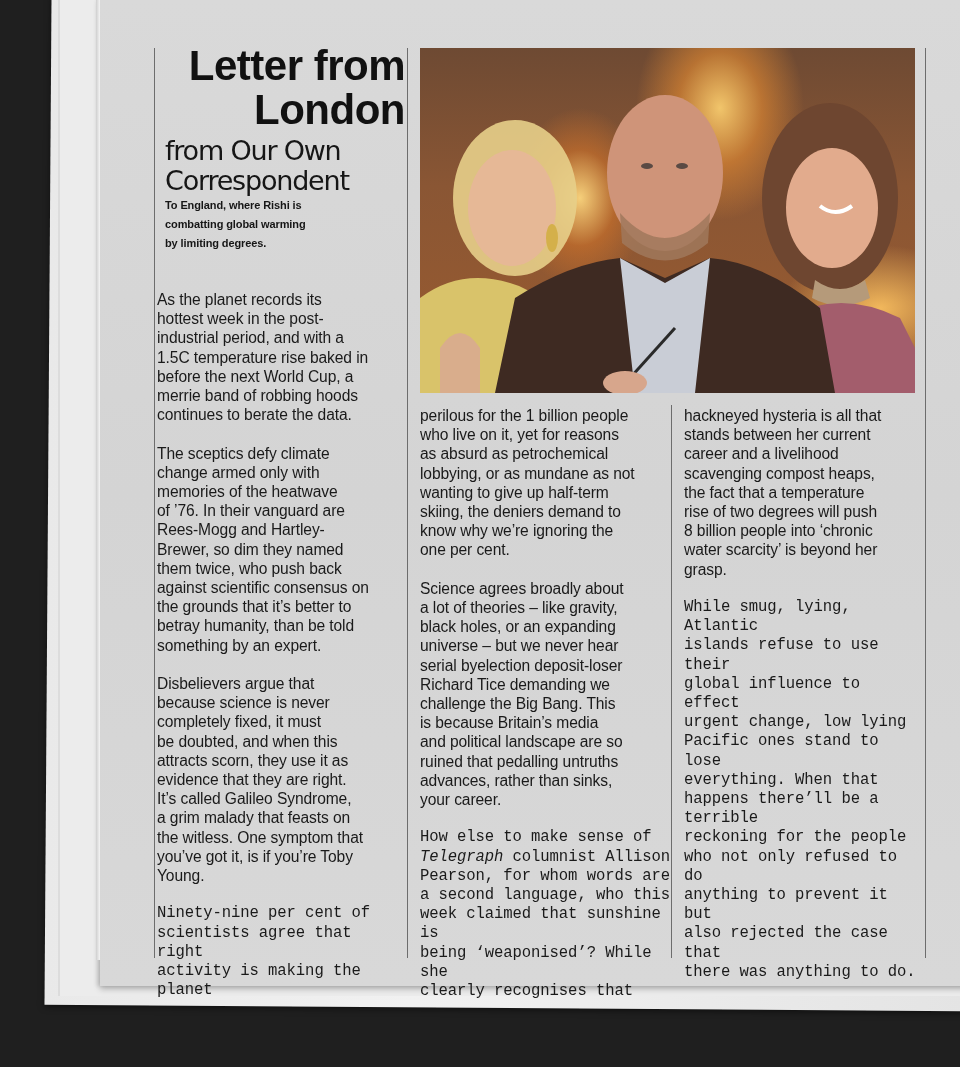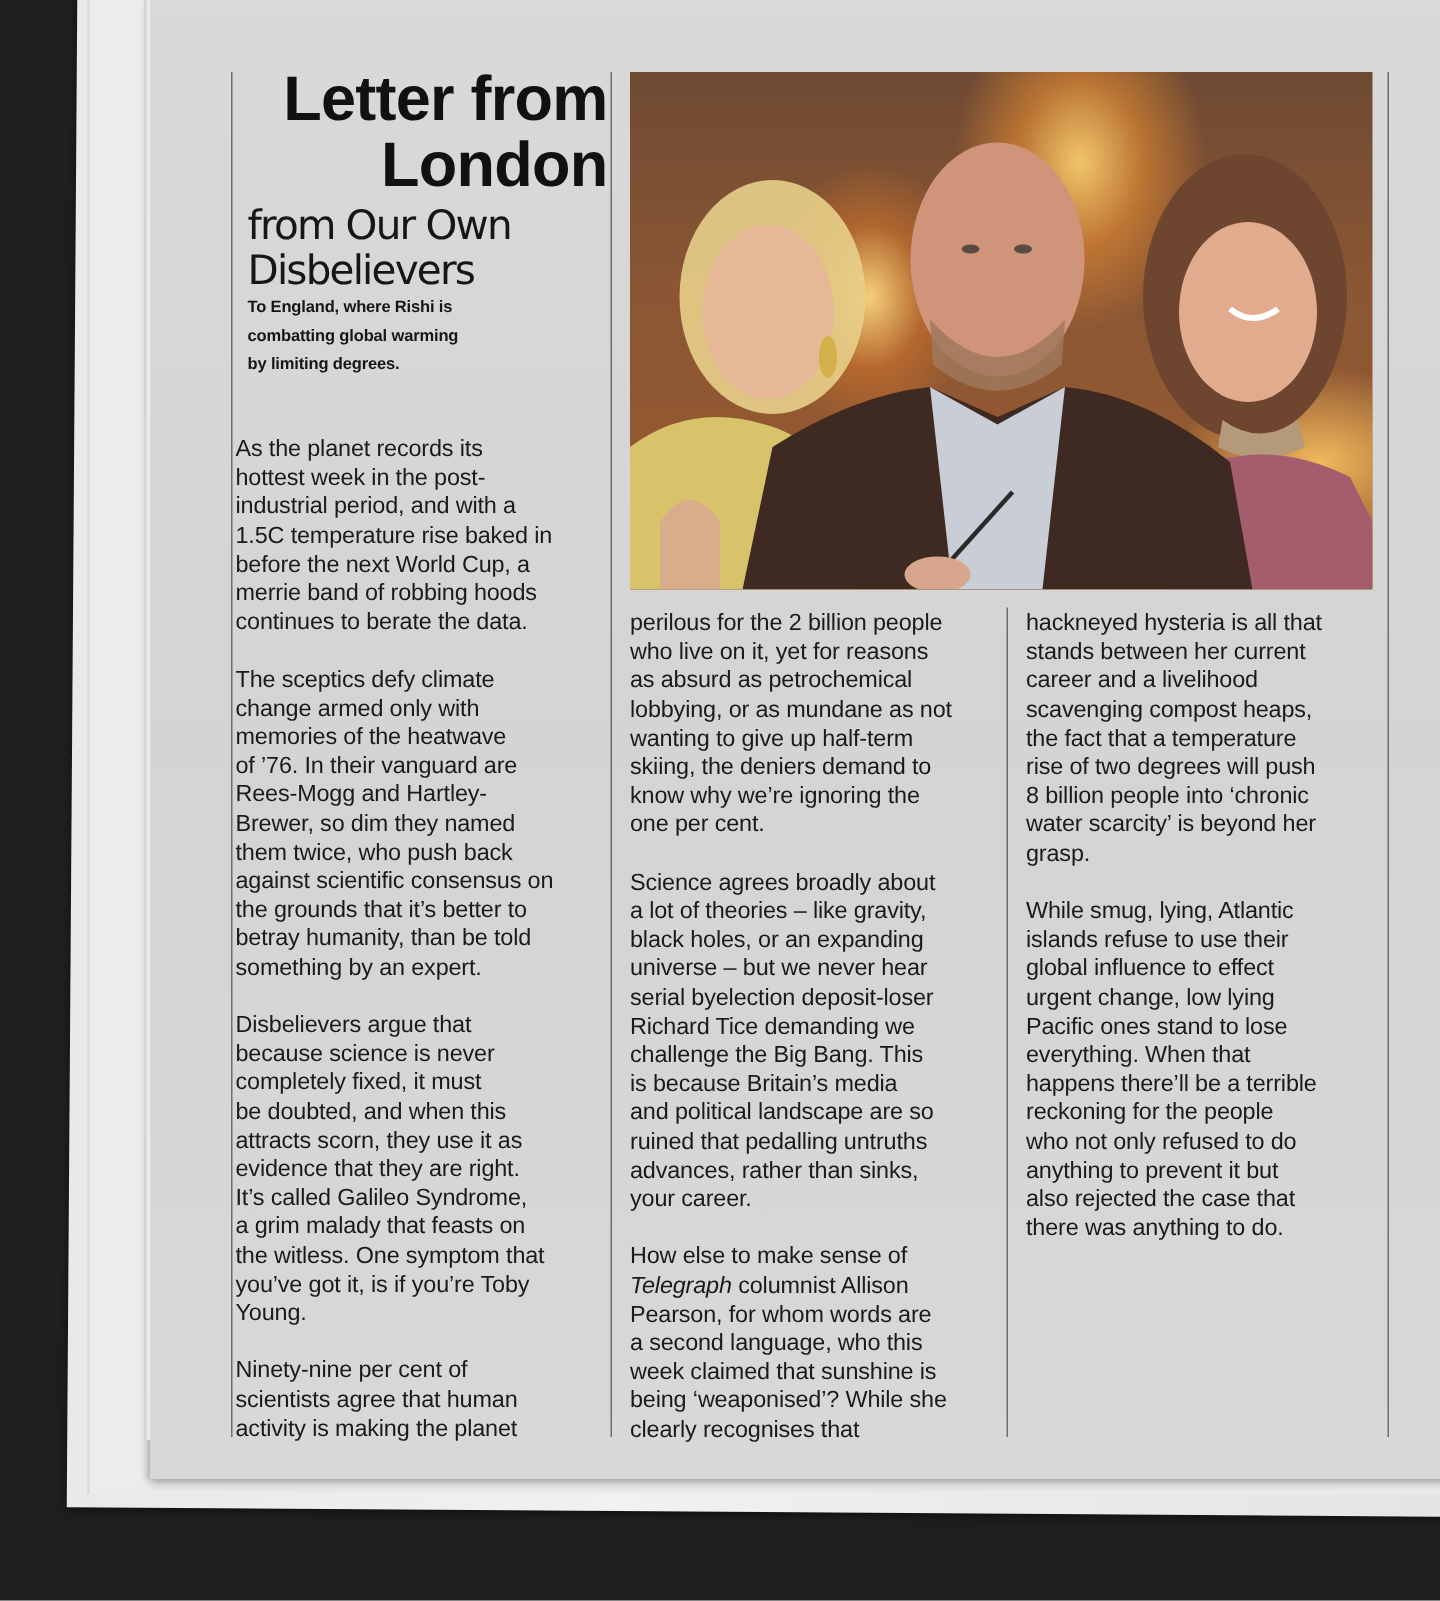--- a/index.html
+++ b/index.html
@@ -32,21 +32,21 @@
   }
   .rule {
     position: absolute; width: 1px; background: #6d6d6d;
   }
   .col {
     position: absolute; color: #1a1a1a;
     font-size: 15.6px; line-height: 19.2px;
     letter-spacing: -0.1px;
   }
   .col p { margin: 0 0 19.2px 0; white-space: pre-line; }
-  .col p:last-child { margin-bottom: 13px; }
+  .col p:last-child { margin-bottom: 13px; font-family: Liberation Mono, monospace; }
   .masthead-title {
     font-family: "Liberation Sans", sans-serif;
     font-weight: bold; font-size: 42px; line-height: 44px;
     color: #111; letter-spacing: -0.5px; white-space: pre-line; text-align: right;
   }
   .masthead-sub {
     font-family: "DejaVu Sans", sans-serif; font-weight: normal;
     font-size: 27px; line-height: 30px; color: #161616;
     letter-spacing: -1.2px; margin-top: 4px; white-space: pre-line;
   }
@@ -76,21 +76,21 @@
 
 <div class="rule" style="left:154px; top:48px; height:910px;"></div>
 <div class="rule" style="left:407px; top:48px; height:910px;"></div>
 <div class="rule" style="left:671px; top:405px; height:553px;"></div>
 <div class="rule" style="left:925px; top:48px; height:910px;"></div>
 
 <div class="col" style="left:165px; top:44px; width:240px;">
   <div class="masthead-title">Letter from
 London</div>
   <div class="masthead-sub">from Our Own
-Disbelievers</div>
+Correspondent</div>
   <div class="standfirst">To England, where Rishi is
 combatting global warming
 by limiting degrees.</div>
 </div>
 
 <div class="col" style="left:157px; top:290px; width:240px;">
   <p>As the planet records its
 hottest week in the post-
 industrial period, and with a
 1.5C temperature rise baked in
@@ -113,21 +113,21 @@
 completely fixed, it must
 be doubted, and when this
 attracts scorn, they use it as
 evidence that they are right.
 It’s called Galileo Syndrome,
 a grim malady that feasts on
 the witless. One symptom that
 you’ve got it, is if you’re Toby
 Young.</p>
   <p>Ninety-nine per cent of
-scientists agree that human
+scientists agree that right
 activity is making the planet</p>
 </div>
 
 <div class="photo">
   <svg width="495" height="345" viewBox="0 0 495 345">
 
     <ellipse cx="95" cy="150" rx="62" ry="78" fill="#e7cf8a" opacity="0.9"></ellipse>
     <ellipse cx="92" cy="160" rx="44" ry="58" fill="#e6b896"></ellipse>
     <ellipse cx="132" cy="190" rx="6" ry="14" fill="#d4b04a"></ellipse>
     <path d="M0 345 L0 250 Q40 220 90 235 Q130 245 150 300 L150 345 Z" fill="#d9c36a"></path>
@@ -144,21 +144,21 @@
     <ellipse cx="227" cy="118" rx="6" ry="3" fill="#5a4a44"></ellipse>
     <ellipse cx="262" cy="118" rx="6" ry="3" fill="#5a4a44"></ellipse>
     <path d="M75 345 L95 250 Q150 215 200 210 L245 230 L290 210 Q345 215 400 260 L415 345 Z" fill="#3e2a22"></path>
     <path d="M200 210 L245 235 L290 210 L275 345 L215 345 Z" fill="#c9cdd6"></path>
     <path d="M210 330 L255 280" stroke="#2a2a2a" stroke-width="3"></path>
     <ellipse cx="205" cy="335" rx="22" ry="12" fill="#d7a68c"></ellipse>
   </svg>
 </div>
 
 <div class="col" style="left:420px; top:406px; width:250px;">
-  <p>perilous for the 2 billion people
+  <p>perilous for the 1 billion people
 who live on it, yet for reasons
 as absurd as petrochemical
 lobbying, or as mundane as not
 wanting to give up half-term
 skiing, the deniers demand to
 know why we’re ignoring the
 one per cent.</p>
   <p>Science agrees broadly about
 a lot of theories – like gravity,
 black holes, or an expanding

